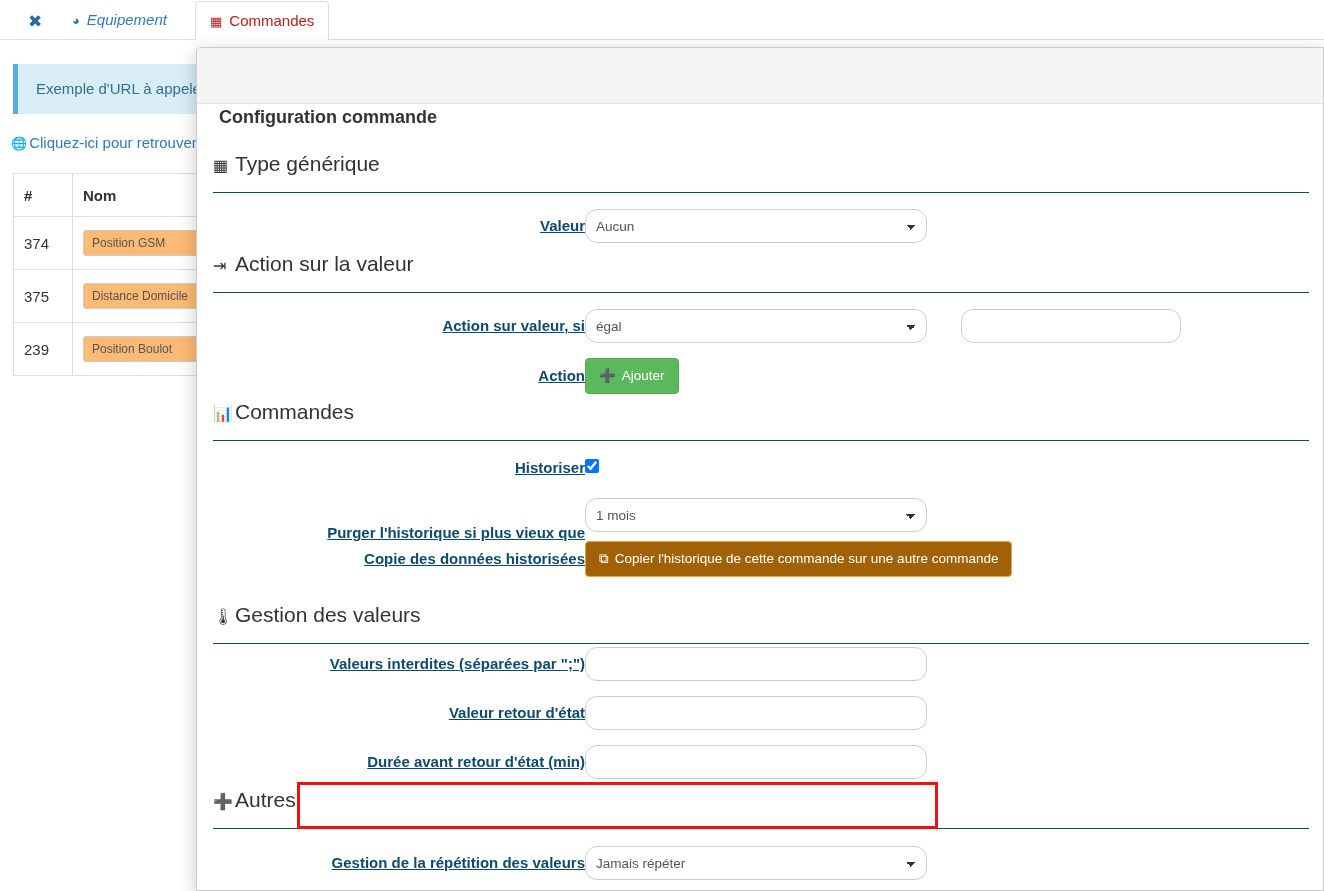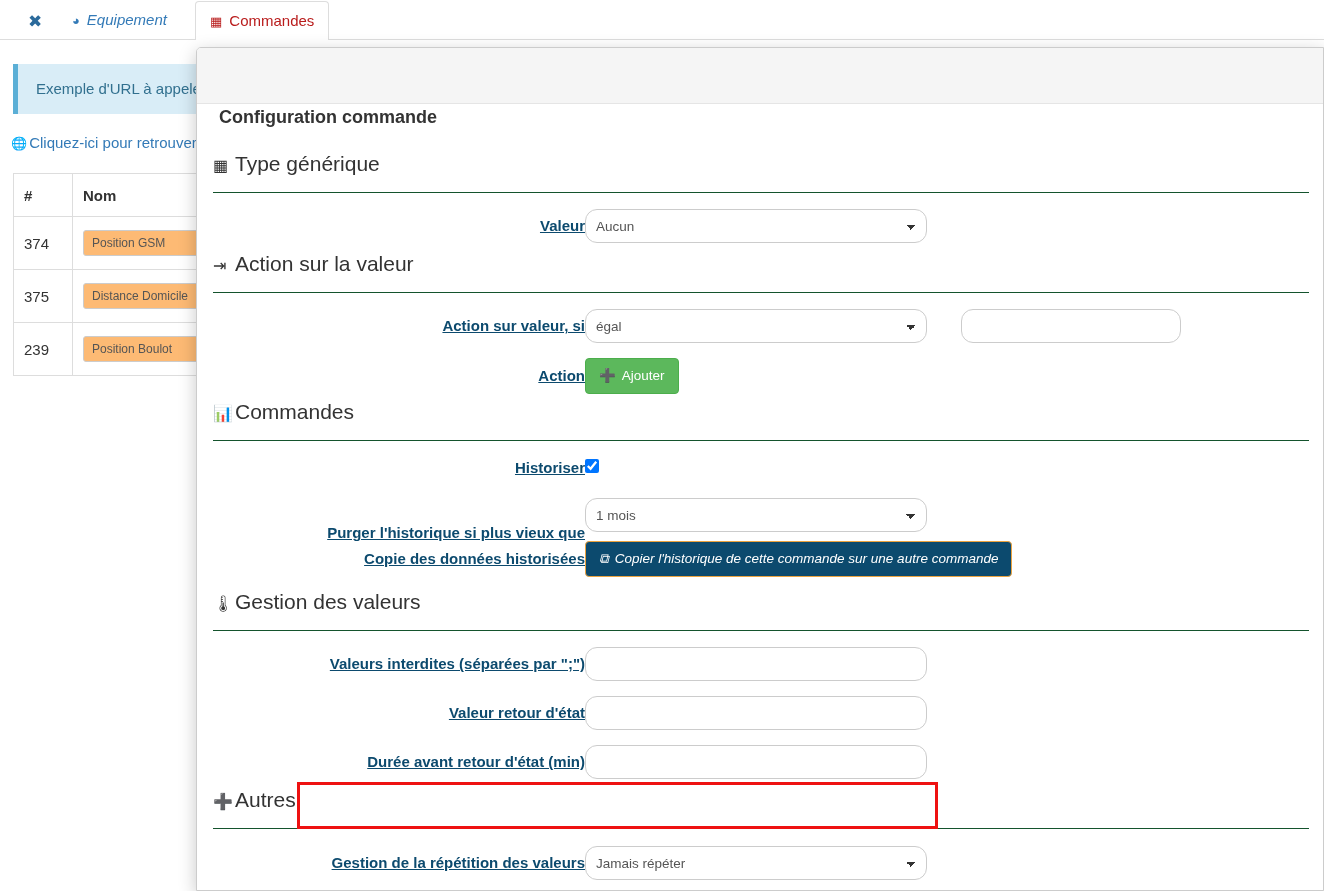--- a/index.html
+++ b/index.html
@@ -237,21 +237,21 @@
     border-radius: 4px;
     font-family: "Liberation Sans", sans-serif;
     font-size: 13.5px;
     line-height: 20px;
     padding: 7px 13px;
     cursor: pointer;
     color: #ffffff;
     white-space: nowrap;
   }
   .btn-success { background: #5cb85c; border-color: #4cae4c; }
-  .btn-warning { background: #0c4a6e; border-color: #eca33f; font-style: italic; }
+  .btn-warning { background: #a16207; border-color: #eca33f; }
   .btn .bico { margin-right: 6px; }
 
   input.cbx {
     width: 14px; height: 14px;
     margin: 0;
     vertical-align: middle;
   }
 
   
   #red-highlight {
@@ -386,21 +386,21 @@
 
     <div class="frow" style="top:437px;">
       <div class="flabel" style="top:8px;">Copie des données historisées</div>
       <div class="ctrl">
         <span class="btn btn-warning">
           <span class="bico">⧉</span><span>Copier l'historique de cette commande sur une autre commande</span>
         </span>
       </div>
     </div>
 
-    <div class="legend" style="top:486px;">
+    <div class="legend" style="top:499px;">
       <span class="lico">🌡</span><span>Gestion des valeurs</span>
     </div>
 
     <div class="frow" style="top:543px;">
       <div class="flabel" style="top:7px;">Valeurs interdites (séparées par ";")</div>
       <div class="ctrl">
         <input class="fc w342" type="text" value="" style="">
       </div>
     </div>
 

